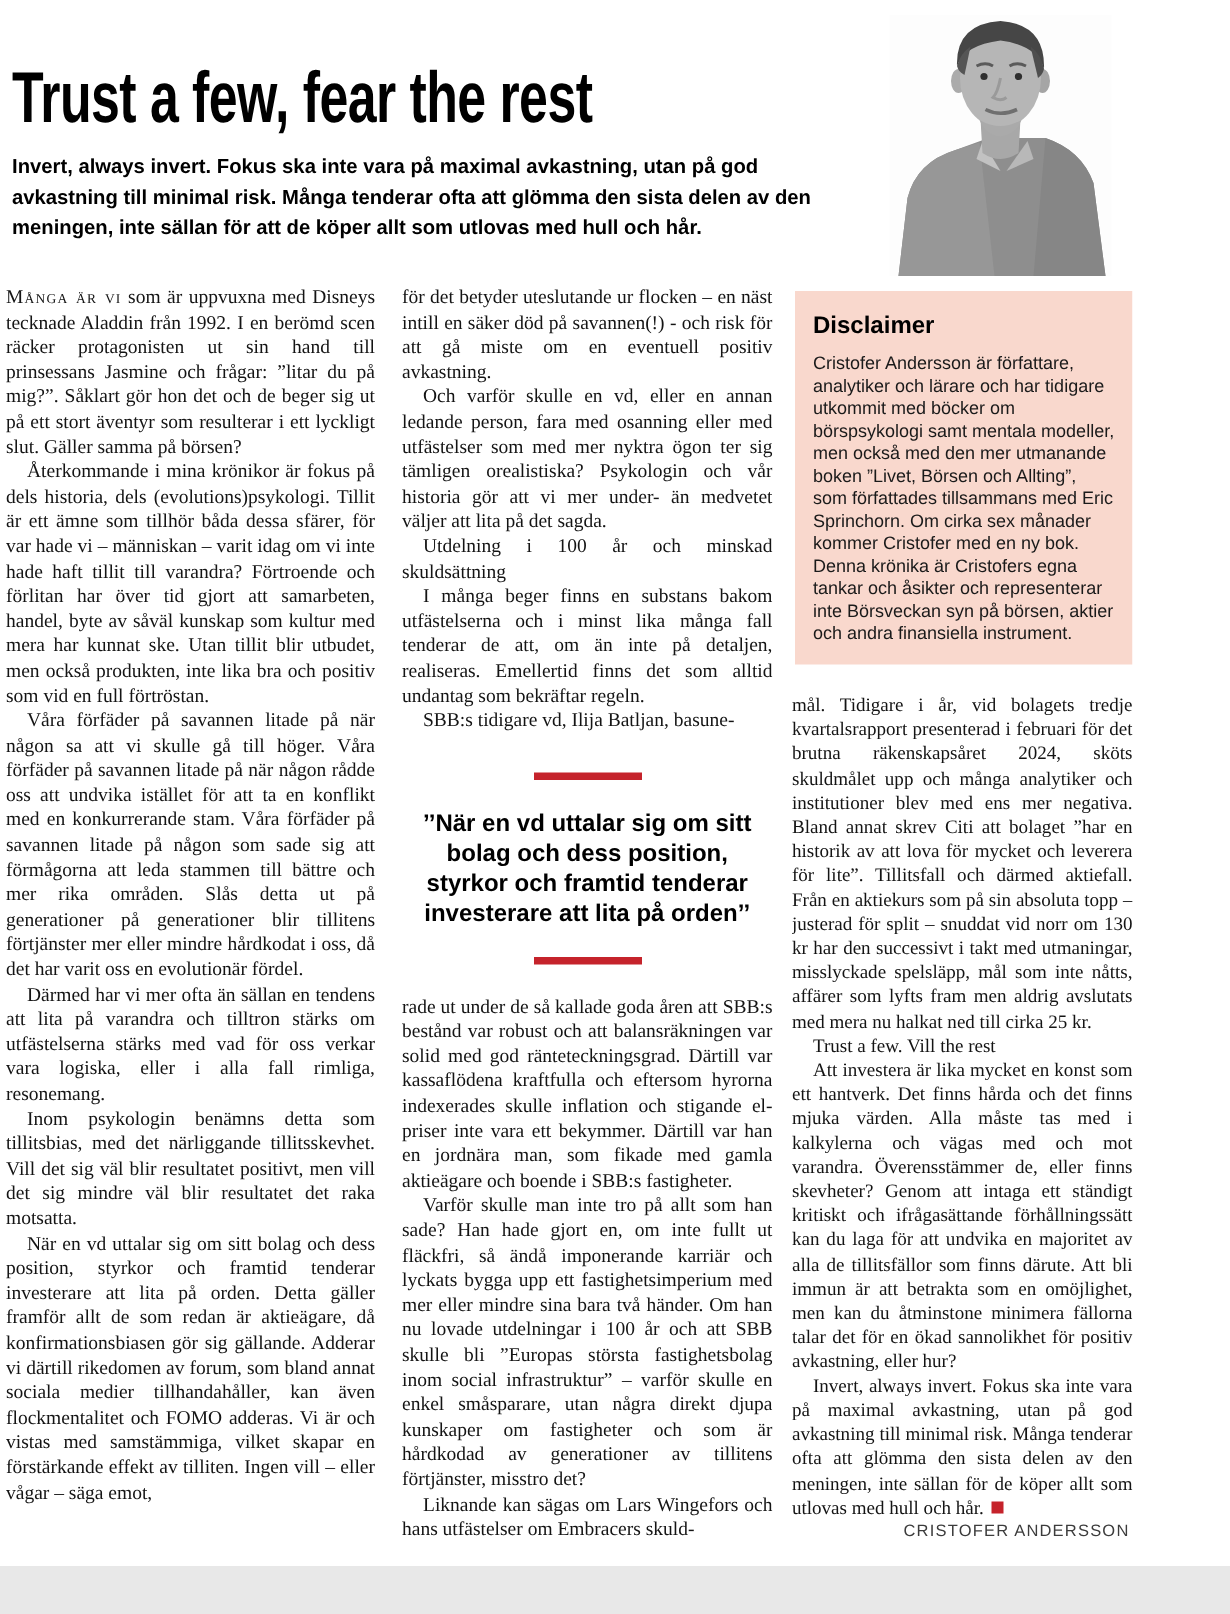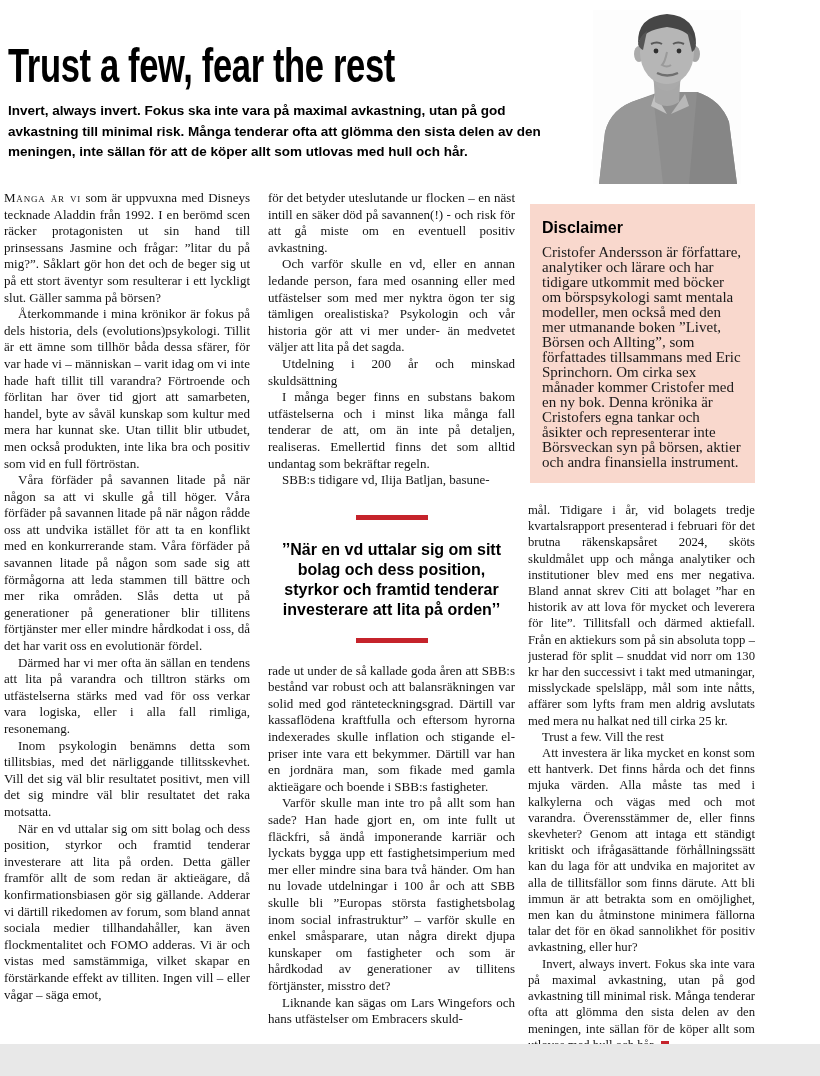--- a/index.html
+++ b/index.html
@@ -52,32 +52,32 @@
   .quote-rule{width:72px;height:5px;background:var(--accent-red);margin:0 auto;}
   .quote-text{
     font-family:Liberation Sans, sans-serif;
     font-weight:bold;font-size:16px;line-height:20px;
     text-align:center;text-indent:0;
     margin:20px 2px 18px 2px;color:#000;
   }
   
   .disclaimer{
     background:var(--disclaimer-bg);
-    margin:14px 0 19px 2px;
+    margin:4px 0 19px 2px;
     padding:15px 12px 13px 12px;
     text-align:left;
   }
   .disclaimer h2{
     font-family:"Liberation Sans", sans-serif;
     font-weight:bold;font-size:16px;line-height:18px;
     color:#000;margin-bottom:8px;
   }
   .disclaimer p{
-    font-family:Liberation Serif, serif;
-    font-size:15px;line-height:15px;color:#1a1a1a;
+    font-family:Liberation Sans, sans-serif;
+    font-size:12px;line-height:15px;color:#1a1a1a;
   }
   
   .end-mark{
     display:inline-block;width:8px;height:8px;
     background:var(--accent-red);margin-left:5px;
   }
   .byline{
     padding-right:2px;
     font-family:"Liberation Sans", sans-serif;
     font-size:11px;letter-spacing:0.8px;
@@ -134,21 +134,21 @@
     <p class="para">Återkommande i mina krönikor är fokus på dels historia, dels (evolutions)psykologi. Tillit är ett ämne som tillhör båda dessa sfärer, för var hade vi – människan – varit idag om vi inte hade haft tillit till varandra? Förtroende och förlitan har över tid gjort att samarbeten, handel, byte av såväl kunskap som kultur med mera har kunnat ske. Utan tillit blir utbudet, men också produkten, inte lika bra och positiv som vid en full förtröstan.</p>
     <p class="para">Våra förfäder på savannen litade på när någon sa att vi skulle gå till höger. Våra förfäder på savannen litade på när någon rådde oss att undvika istället för att ta en konflikt med en konkurrerande stam. Våra förfäder på savannen litade på någon som sade sig att förmågorna att leda stammen till bättre och mer rika områden. Slås detta ut på generationer på generationer blir tillitens förtjänster mer eller mindre hårdkodat i oss, då det har varit oss en evolutionär fördel.</p>
     <p class="para">Därmed har vi mer ofta än sällan en tendens att lita på varandra och tilltron stärks om utfästelserna stärks med vad för oss verkar vara logiska, eller i alla fall rimliga, resonemang.</p>
     <p class="para">Inom psykologin benämns detta som tillitsbias, med det närliggande tillitsskevhet. Vill det sig väl blir resultatet positivt, men vill det sig mindre väl blir resultatet det raka motsatta.</p>
     <p class="para">När en vd uttalar sig om sitt bolag och dess position, styrkor och framtid tenderar investerare att lita på orden. Detta gäller framför allt de som redan är aktieägare, då konfirmationsbiasen gör sig gällande. Adderar vi därtill rikedomen av forum, som bland annat sociala medier tillhandahåller, kan även flockmentalitet och FOMO adderas. Vi är och vistas med samstämmiga, vilket skapar en förstärkande effekt av tilliten. Ingen vill – eller vågar – säga emot,</p>
   </div>
 
   <div class="col col2">
     <p class="para cont">för det betyder uteslutande ur flocken – en näst intill en säker död på savannen(!) - och risk för att gå miste om en eventuell positiv avkastning.</p>
     <p class="para">Och varför skulle en vd, eller en annan ledande person, fara med osanning eller med utfästelser som med mer nyktra ögon ter sig tämligen orealistiska? Psykologin och vår historia gör att vi mer under- än medvetet väljer att lita på det sagda.</p>
-    <p class="para">Utdelning i 200 år och minskad skuldsättning</p>
+    <p class="para">Utdelning i 100 år och minskad skuldsättning</p>
     <p class="para">I många beger finns en substans bakom utfästelserna och i minst lika många fall tenderar de att, om än inte på detaljen, realiseras. Emellertid finns det som alltid undantag som bekräftar regeln.</p>
     <p class="para">SBB:s tidigare vd, Ilija Batljan, basune-</p>
 
     <div class="quote-block">
       <div class="quote-rule"></div>
       <p class="quote-text">’’När en vd uttalar sig om sitt bolag och dess position, styrkor och framtid tenderar investerare att lita på orden’’</p>
       <div class="quote-rule"></div>
     </div>
 
     <p class="para cont">rade ut under de så kallade goda åren att SBB:s bestånd var robust och att balansräkningen var solid med god ränteteckningsgrad. Därtill var kassaflödena kraftfulla och eftersom hyrorna indexerades skulle inflation och stigande el-priser inte vara ett bekymmer. Därtill var han en jordnära man, som fikade med gamla aktieägare och boende i SBB:s fastigheter.</p>

